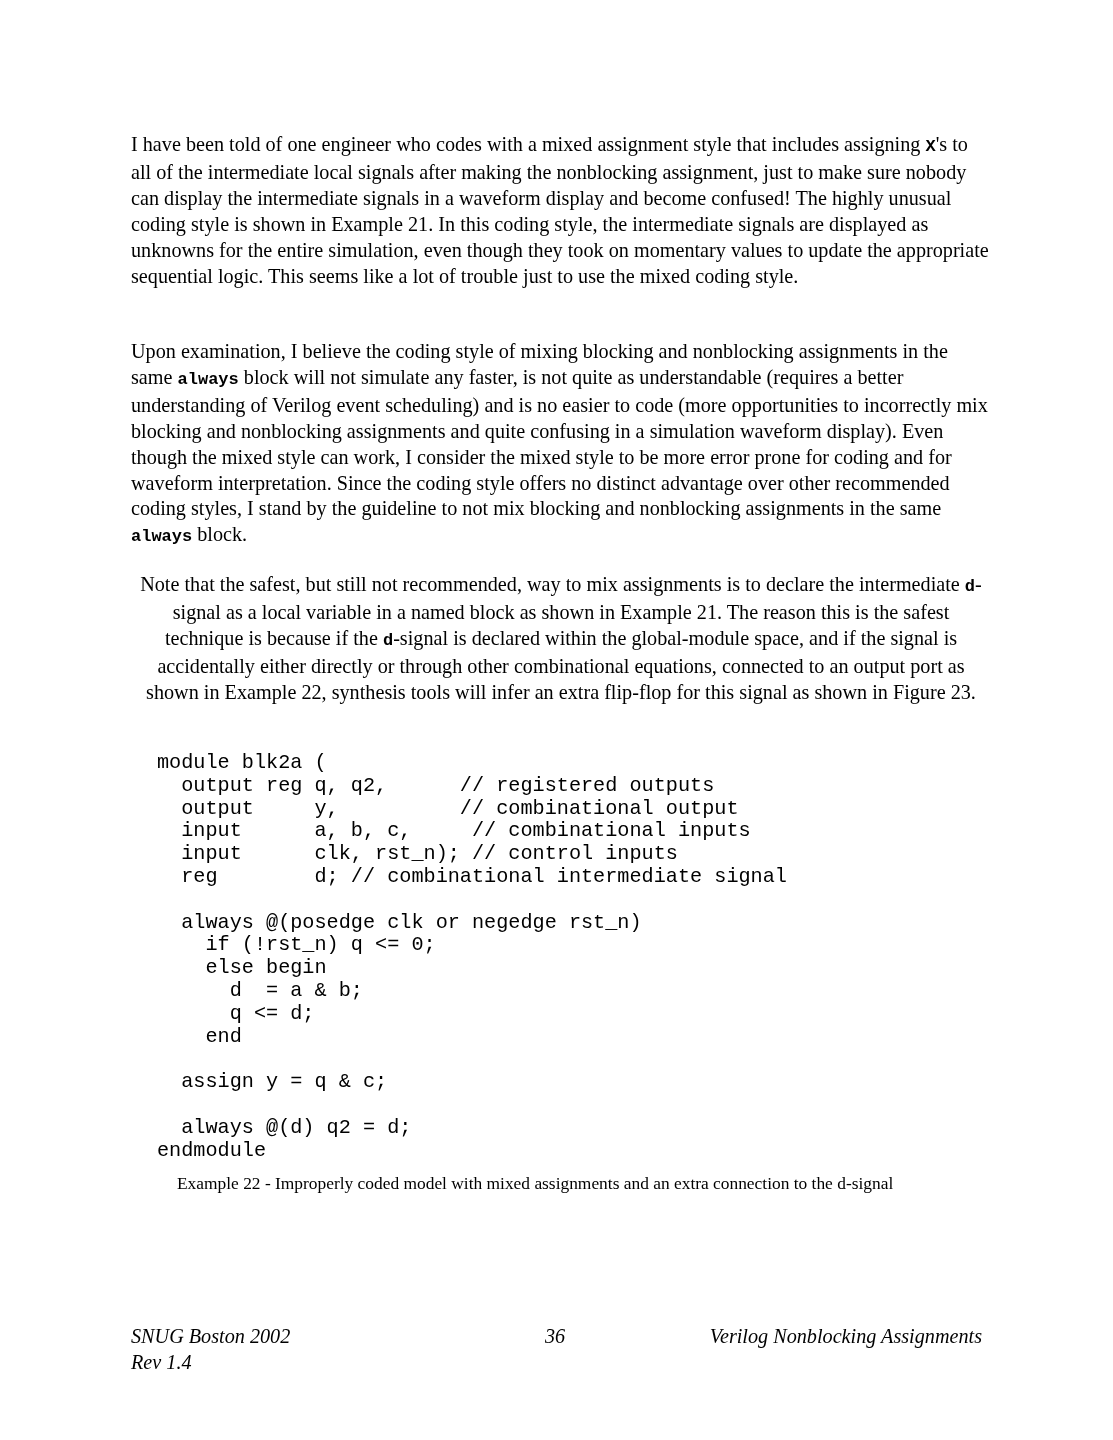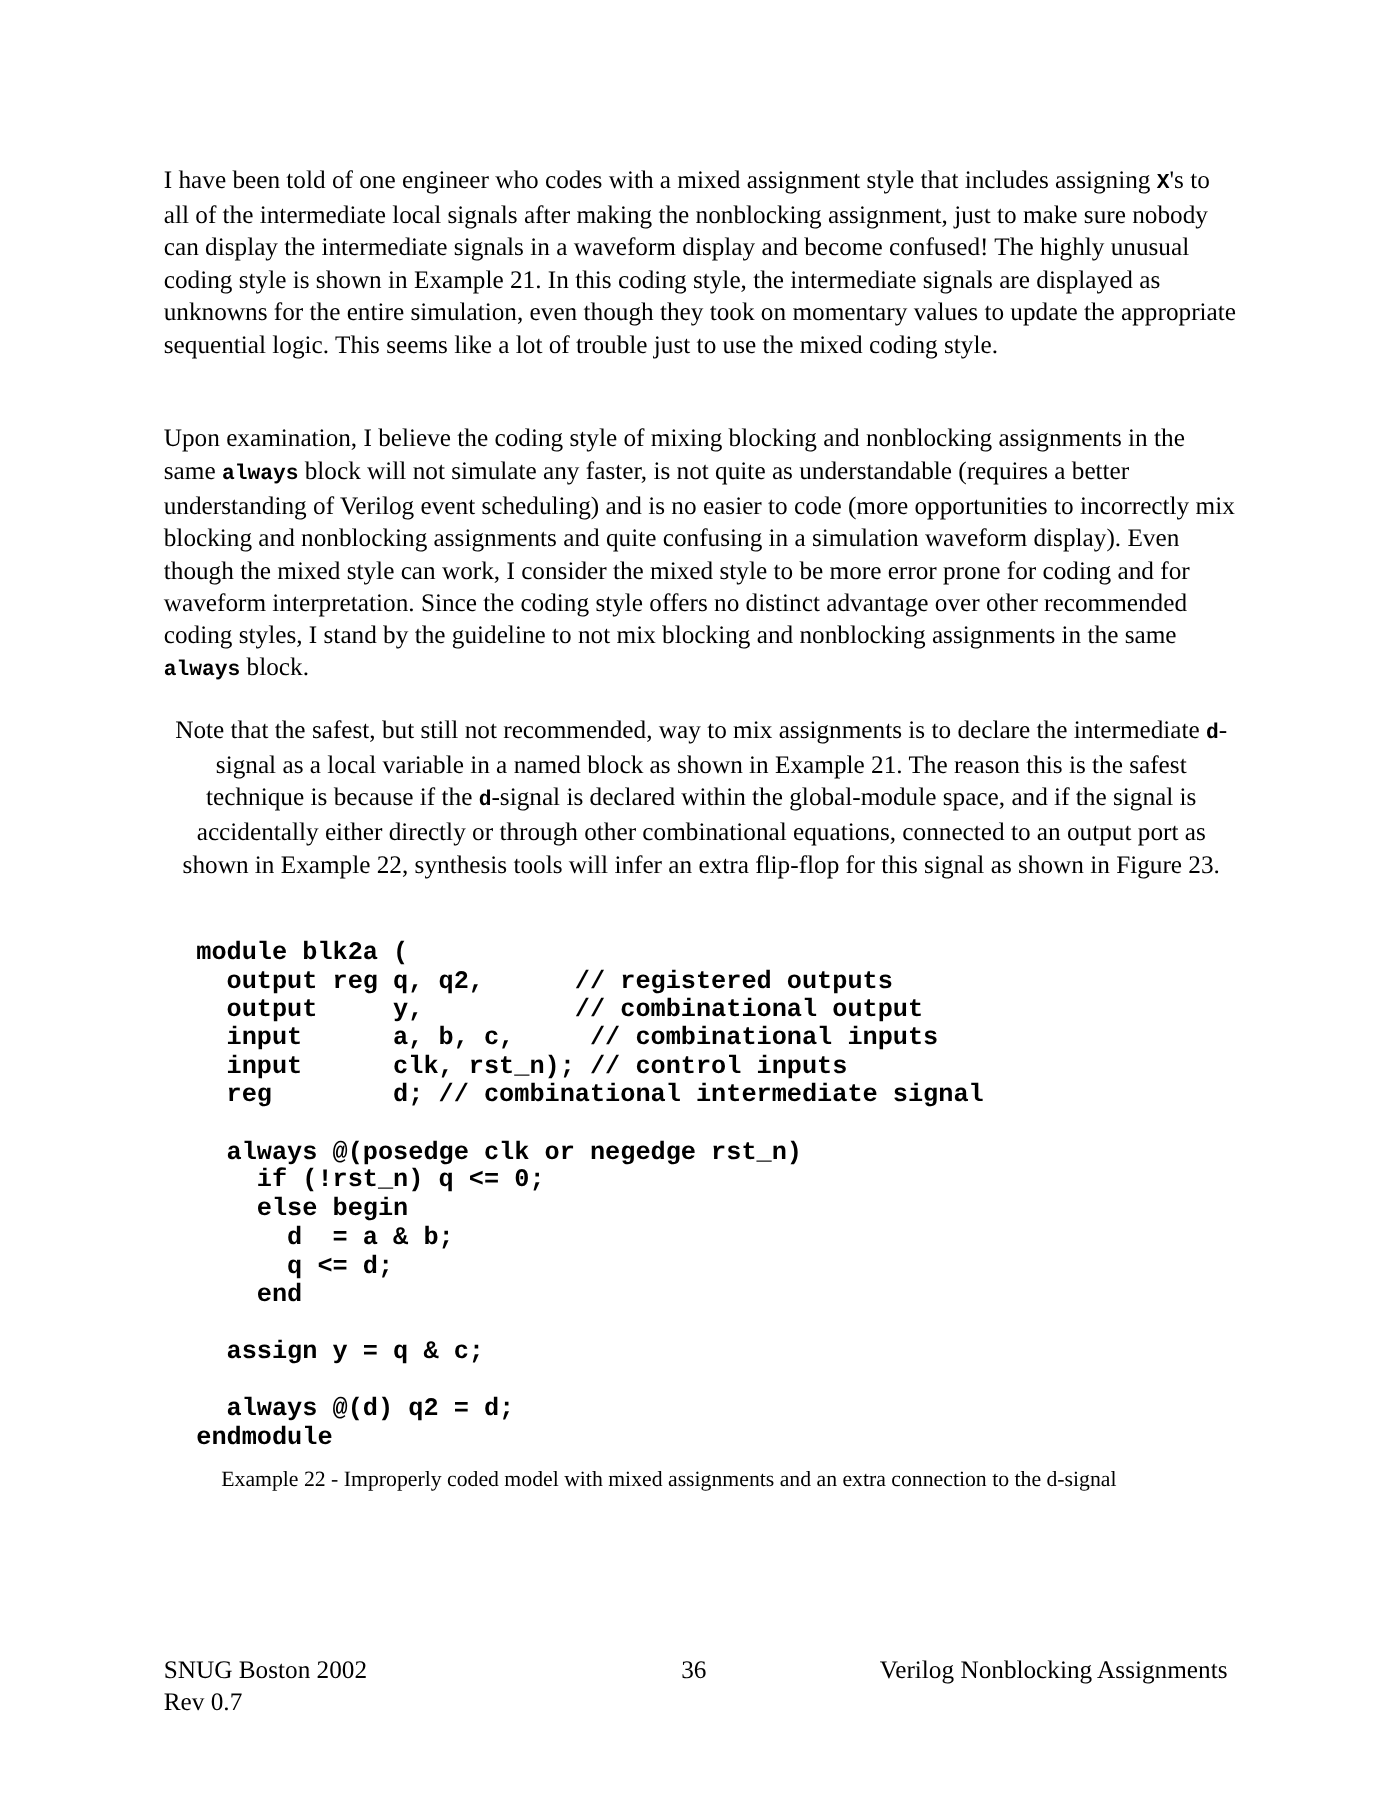--- a/index.html
+++ b/index.html
@@ -11,28 +11,28 @@
     margin:0;
   }
   .para code {
     font-family:"Liberation Mono", monospace; font-weight:bold; font-size:17px;
   }
   #p1 { top:132px; }
   #p2 { top:339px; }
   #p3 { top:572px;text-align:center; }
   .code {
     position:absolute; left:157px; top:752px;
-    font-family:"Liberation Mono", monospace; font-weight:bold;
+    font-family:"Liberation Mono", monospace; font-weight:normal;
     font-size:20.2px; line-height:22.8px; white-space:pre; margin:0;
   }
   .caption {
     position:absolute; left:177px; top:1172px;
     font-family:"Liberation Serif", serif; font-size:17.4px; line-height:22px;
   }
-  .footer { position:absolute; font-family:"Liberation Serif", serif; font-size:20.2px; line-height:26px; }
+  .footer { position:absolute; font-family:"Liberation Serif", serif; font-size:20.2px; line-height:26px;font-style:italic; }
   #f-left { left:131px; top:1323px; }
   #f-center { left:545px; top:1323px; }
   #f-right { right:131px; top:1323px; text-align:center; }
 </style>
 </head>
 <body>
 
 <div class="page">
 
   <p class="para" id="p1"><span>I have been told of one engineer who codes with a mixed assignment style that includes assigning </span><code>X</code><span>'s to all of the intermediate local signals after making the nonblocking assignment, just to make sure nobody can display the intermediate signals in a waveform display and become confused! The highly unusual coding style is shown in Example 21. In this coding style, the intermediate signals are displayed as unknowns for the entire simulation, even though they took on momentary values to update the appropriate sequential logic. This seems like a lot of trouble just to use the mixed coding style.</span></p>
@@ -40,19 +40,19 @@
   <p class="para" id="p2"><span>Upon examination, I believe the coding style of mixing blocking and nonblocking assignments in the same </span><code>always</code><span> block will not simulate any faster, is not quite as understandable (requires a better understanding of Verilog event scheduling) and is no easier to code (more opportunities to incorrectly mix blocking and nonblocking assignments and quite confusing in a simulation waveform display). Even though the mixed style can work, I consider the mixed style to be more error prone for coding and for waveform interpretation. Since the coding style offers no distinct advantage over other recommended coding styles, I stand by the guideline to not mix blocking and nonblocking assignments in the same </span><code>always</code><span> block.</span></p>
 
   <p class="para" id="p3"><span>Note that the safest, but still not recommended, way to mix assignments is to declare the intermediate </span><code>d</code><span>-signal as a local variable in a named block as shown in Example 21. The reason this is the safest technique is because if the </span><code>d</code><span>-signal is declared within the global-module space, and if the signal is accidentally either directly or through other combinational equations, connected to an output port as shown in Example 22, synthesis tools will infer an extra flip-flop for this signal as shown in Figure 23.</span></p>
 
   <pre class="code" id="code"><div>module blk2a (</div><div>  output reg q, q2,      // registered outputs</div><div>  output     y,          // combinational output</div><div>  input      a, b, c,     // combinational inputs</div><div>  input      clk, rst_n); // control inputs</div><div>  reg        d; // combinational intermediate signal</div><div>&nbsp;</div><div>  always @(posedge clk or negedge rst_n)</div><div>    if (!rst_n) q &lt;= 0;</div><div>    else begin</div><div>      d  = a &amp; b;</div><div>      q &lt;= d;</div><div>    end</div><div>&nbsp;</div><div>  assign y = q &amp; c;</div><div>&nbsp;</div><div>  always @(d) q2 = d;</div><div>endmodule</div></pre>
 
   <div class="caption">Example 22 - Improperly coded model with mixed assignments and an extra connection to the d-signal</div>
 
   <div class="footer" id="f-left">
     <div>SNUG Boston 2002</div>
-    <div>Rev 0.7</div>
+    <div>Rev 1.4</div>
   </div>
   <div class="footer" id="f-center">36</div>
   <div class="footer" id="f-right">
     <div>Verilog Nonblocking Assignments</div>
   </div>
 </div>
 
 </body></html>

